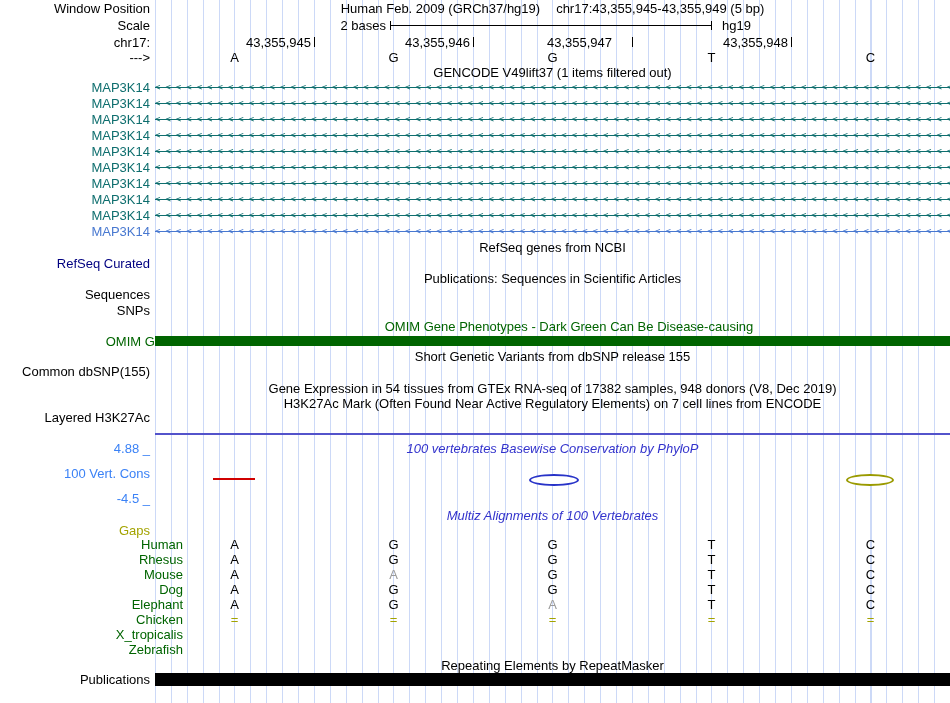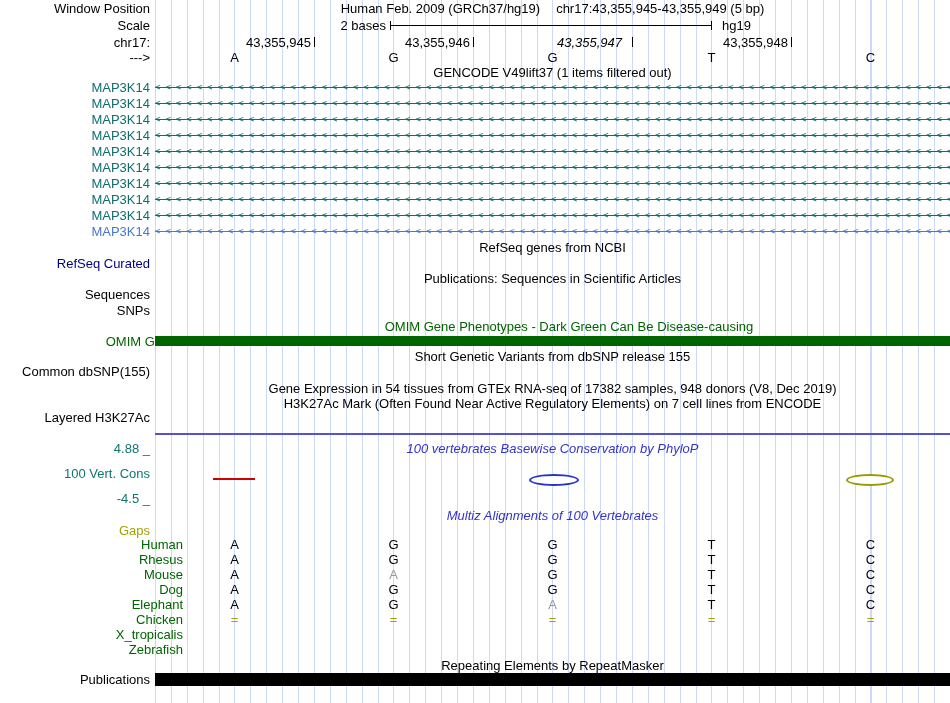--- a/index.html
+++ b/index.html
@@ -9,21 +9,21 @@
        background:repeating-linear-gradient(90deg,#ccd9f7 0,#ccd9f7 1px,transparent 1px,transparent 15.9px);}
   .row{position:absolute;left:0;right:0;height:15px;line-height:15px;white-space:nowrap;}
   .lbl{position:absolute;left:0;top:0;width:150px;text-align:right;white-space:nowrap;}
   .trk{position:absolute;left:155px;right:0;top:0;bottom:0;}
   .center{text-align:center;}
   .t11{font-size:13px;line-height:13px;}
   .green{color:#006400;margin-left:33px;}
   .blue{color:#3333cc;font-style:italic;}
   .navy{color:#000080;}
   .olive{color:#a3a300;}
-  .slate{color:#0f766e;}
+  .slate{color:#3b82f6;}
   .dim{color:#9a9a9a;}
   .flexc{display:flex;justify-content:center;gap:16px;}
   .scalebar{position:absolute;top:3px;height:9px;border-left:1px solid #000;border-right:1px solid #000;
        background:linear-gradient(#000,#000) center/100% 1px no-repeat;}
   .scaleval{position:absolute;top:0;text-align:right;}
   .hg19{position:absolute;top:0;}
   .coord{position:absolute;top:0;}
   .tick{position:absolute;width:1px;height:10px;background:#000;top:2px;}
   .cells{display:flex;}
   .cell{flex:1;text-align:center;}
@@ -61,21 +61,21 @@
     </div>
   </div>
 
   <div class="row" style="top:35px">
     <span class="lbl">chr17:</span>
     <div class="trk">
         <span class="coord" style="right: 639px;">43,355,945</span>
         <div class="tick" style="left: 159px;"></div>
         <span class="coord" style="right: 480px;">43,355,946</span>
         <div class="tick" style="left: 318px;"></div>
-        <span class="coord" style="right: 328px; font-style: italic;">43,355,947</span>
+        <span class="coord" style="right: 338px;">43,355,947</span>
         <div class="tick" style="left: 477px;"></div>
         <span class="coord" style="right: 162px;">43,355,948</span>
         <div class="tick" style="left: 636px;"></div>
       </div>
   </div>
 
   <div class="row" style="top:50px">
     <span class="lbl">---&gt;</span>
     <div class="trk cells">
         <div class="cell">A</div>

